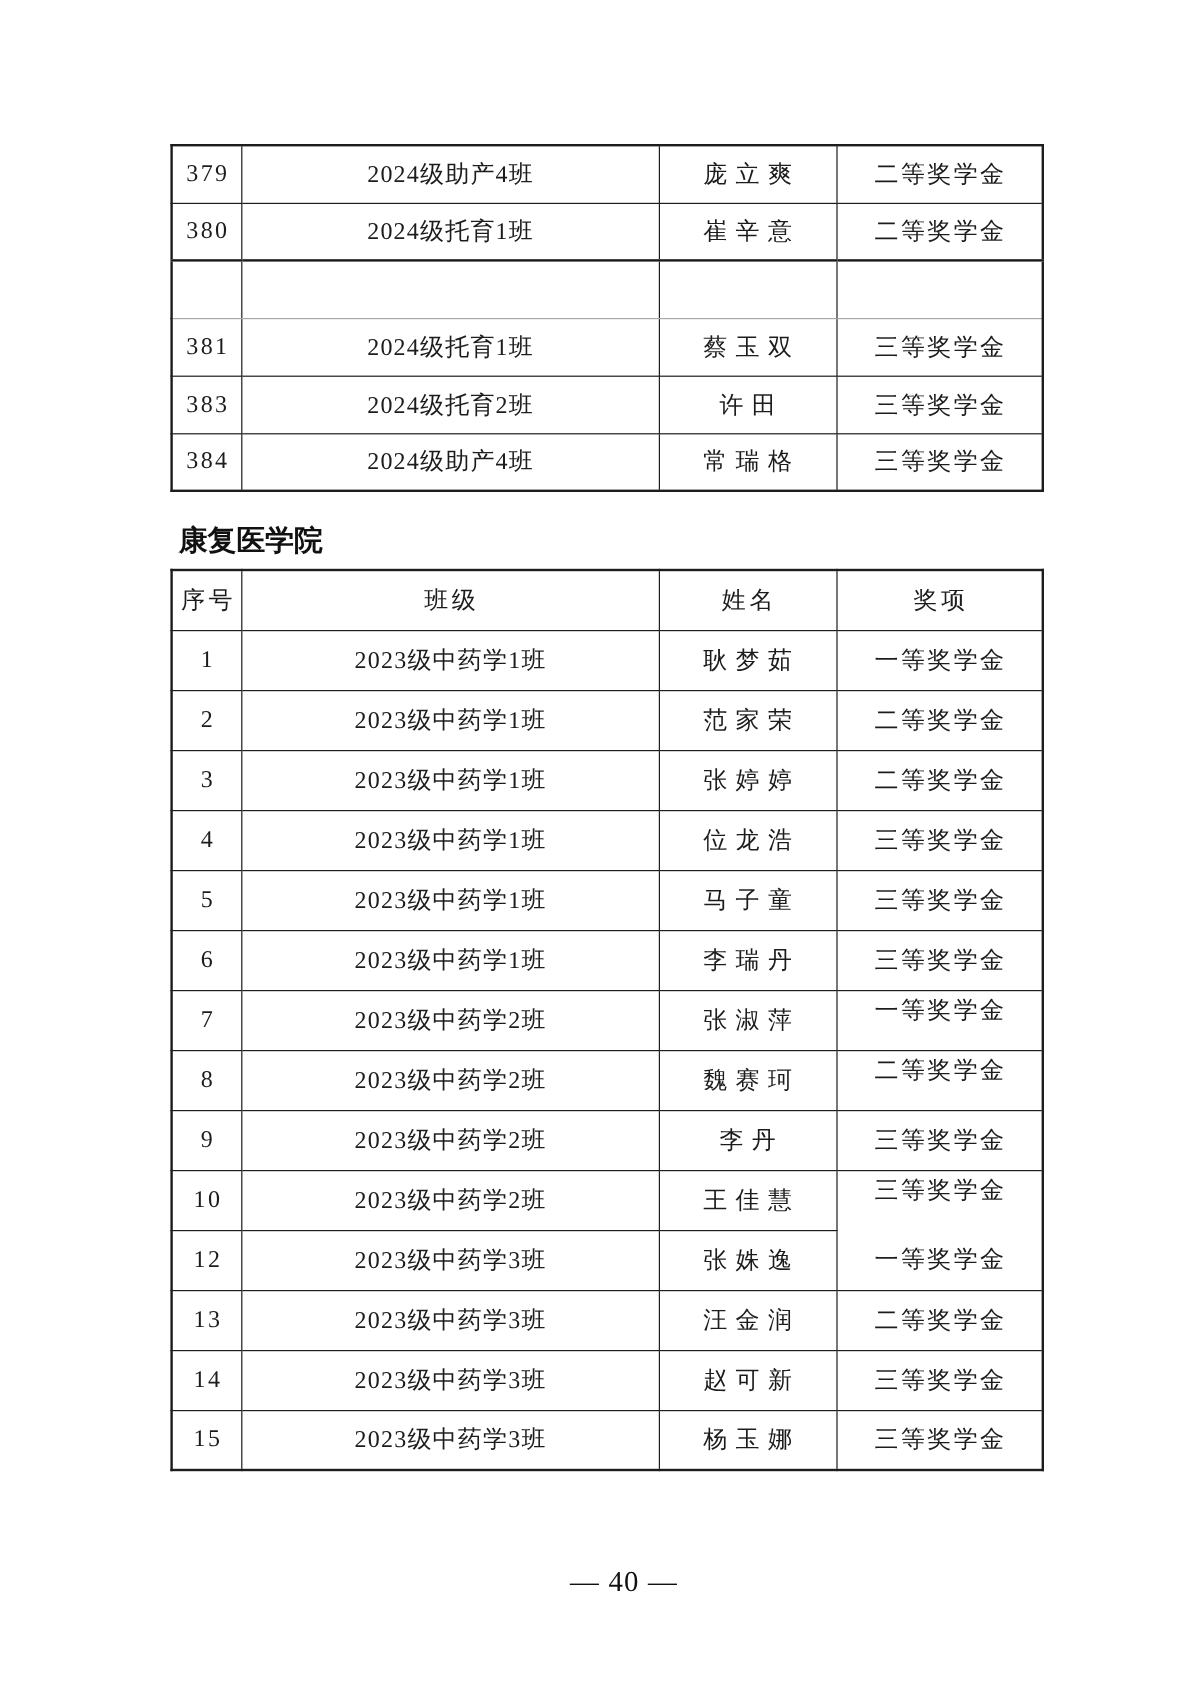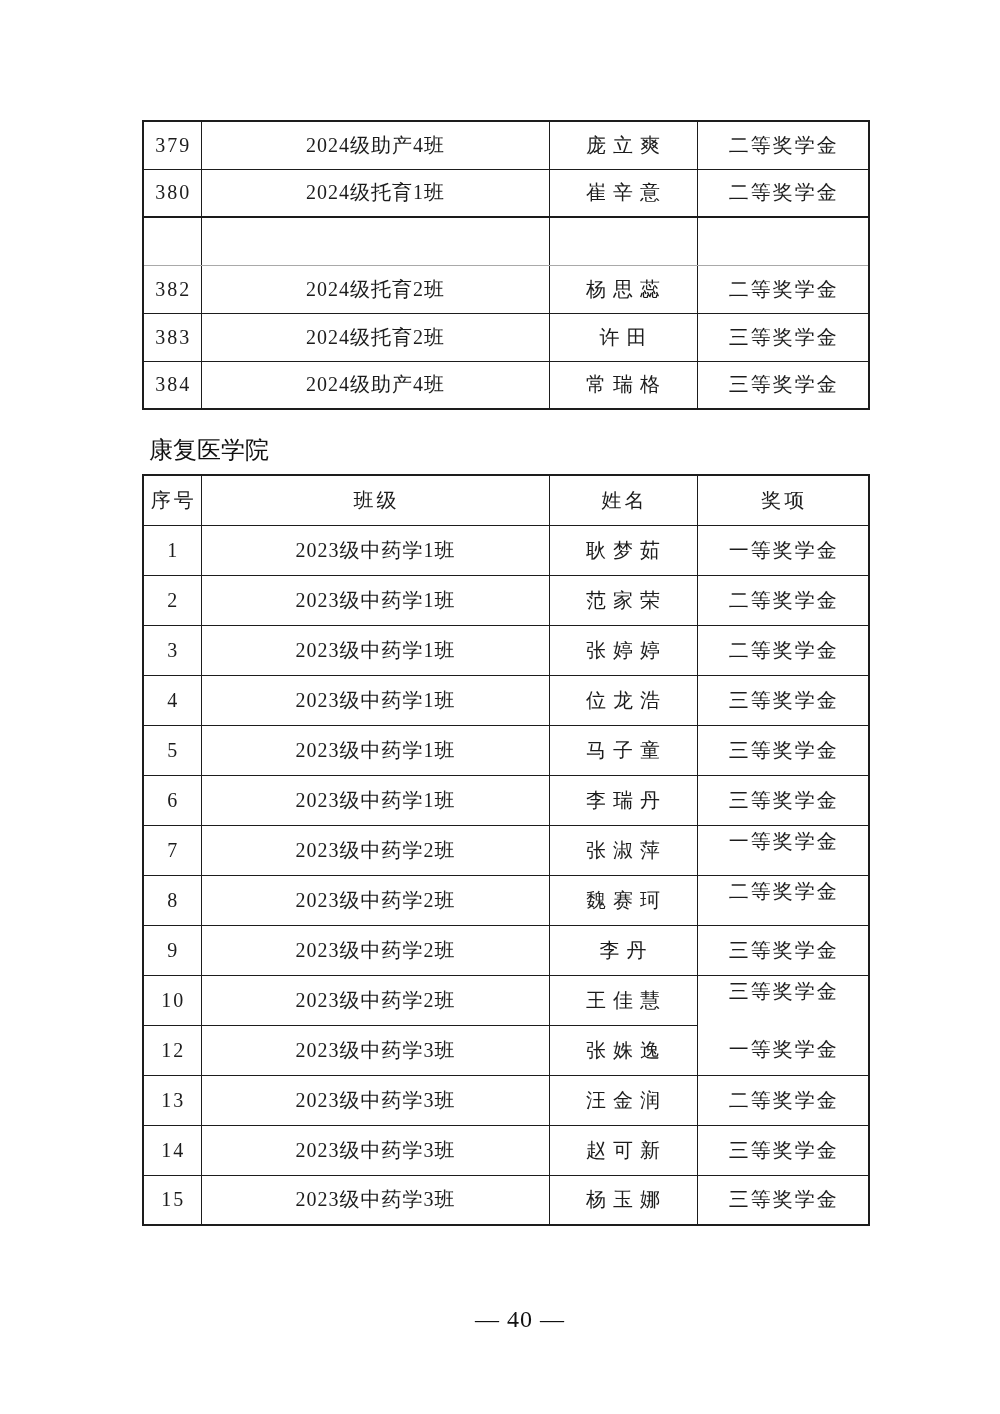--- a/index.html
+++ b/index.html
@@ -70,21 +70,21 @@
   #table2 tbody tr:nth-child(10) td.col3 { border-bottom: none; }
   #table2 tbody tr:nth-child(11) td.col3 { border-top: none; }
 
   .section-title {
     position: absolute;
     left: 149px;
     top: 436px;
     margin: 0;
     font-family: "DejaVu Sans", "Liberation Sans", sans-serif;
     font-size: 24px;
-    font-weight: 400;
+    font-weight: 700;
     line-height: 1.2;
     color: #111111;
     letter-spacing: 0px;
   }
 
   .pagenum {
     position: absolute;
     left: 0;
     top: 1306px;
     width: 100%;
@@ -119,24 +119,24 @@
           <td class="col2">崔辛意</td>
           <td class="col3">二等奖学金</td>
         </tr>
         <tr class="page-break-row">
           <td></td>
           <td></td>
           <td></td>
           <td></td>
         </tr>
         <tr>
-          <td class="col0">382</td>
-          <td class="col1">2024级托育2班</td>
-          <td class="col2">杨思蕊</td>
-          <td class="col3">二等奖学金</td>
+          <td class="col0">381</td>
+          <td class="col1">2024级托育1班</td>
+          <td class="col2">蔡玉双</td>
+          <td class="col3">三等奖学金</td>
         </tr>
         <tr>
           <td class="col0">383</td>
           <td class="col1">2024级托育2班</td>
           <td class="col2">许田</td>
           <td class="col3">三等奖学金</td>
         </tr>
         <tr>
           <td class="col0">384</td>
           <td class="col1">2024级助产4班</td>

